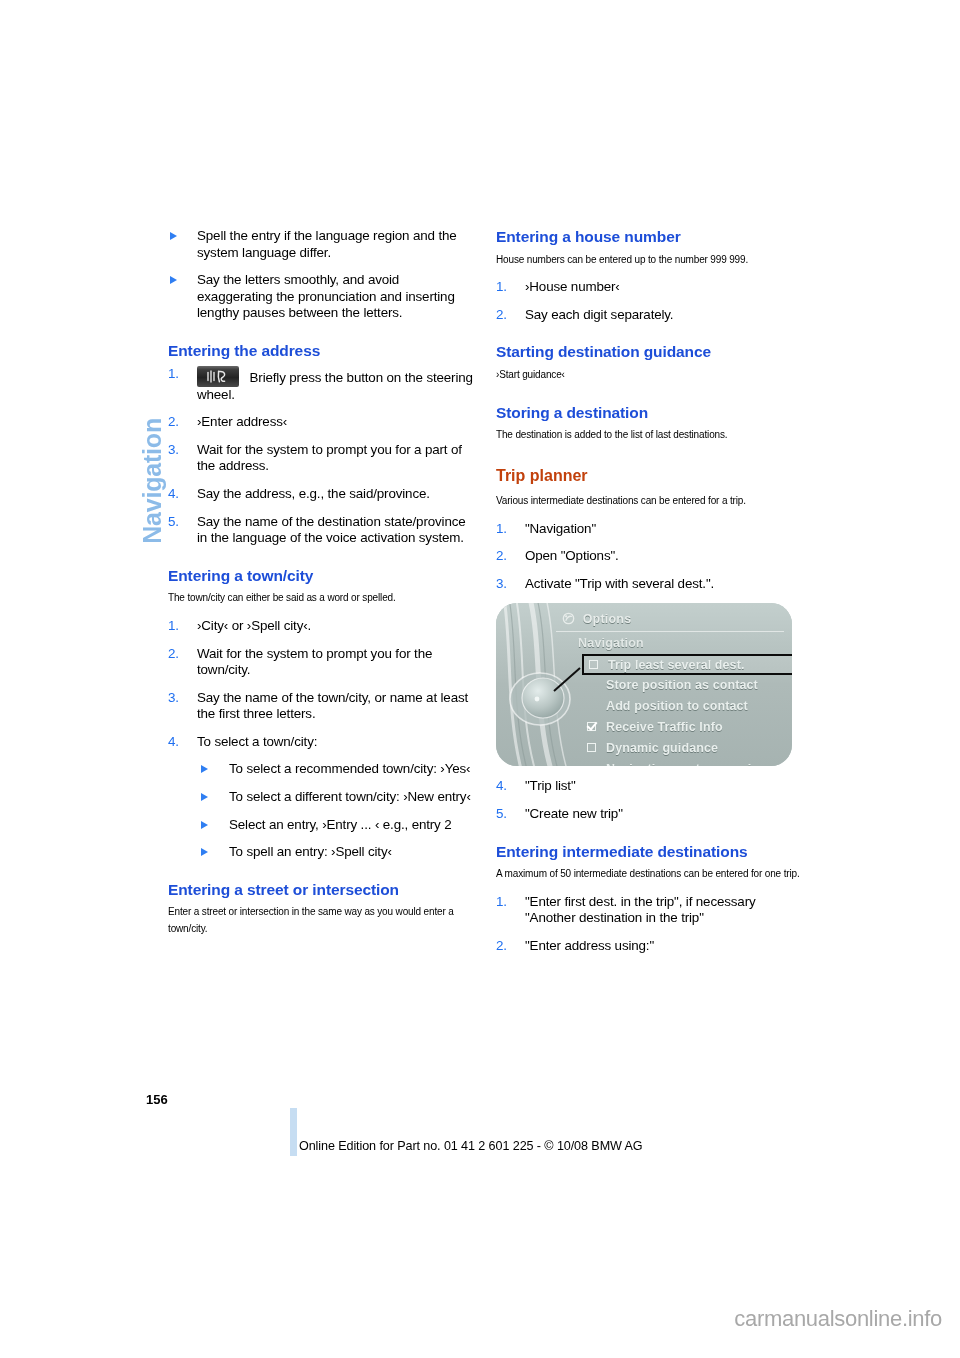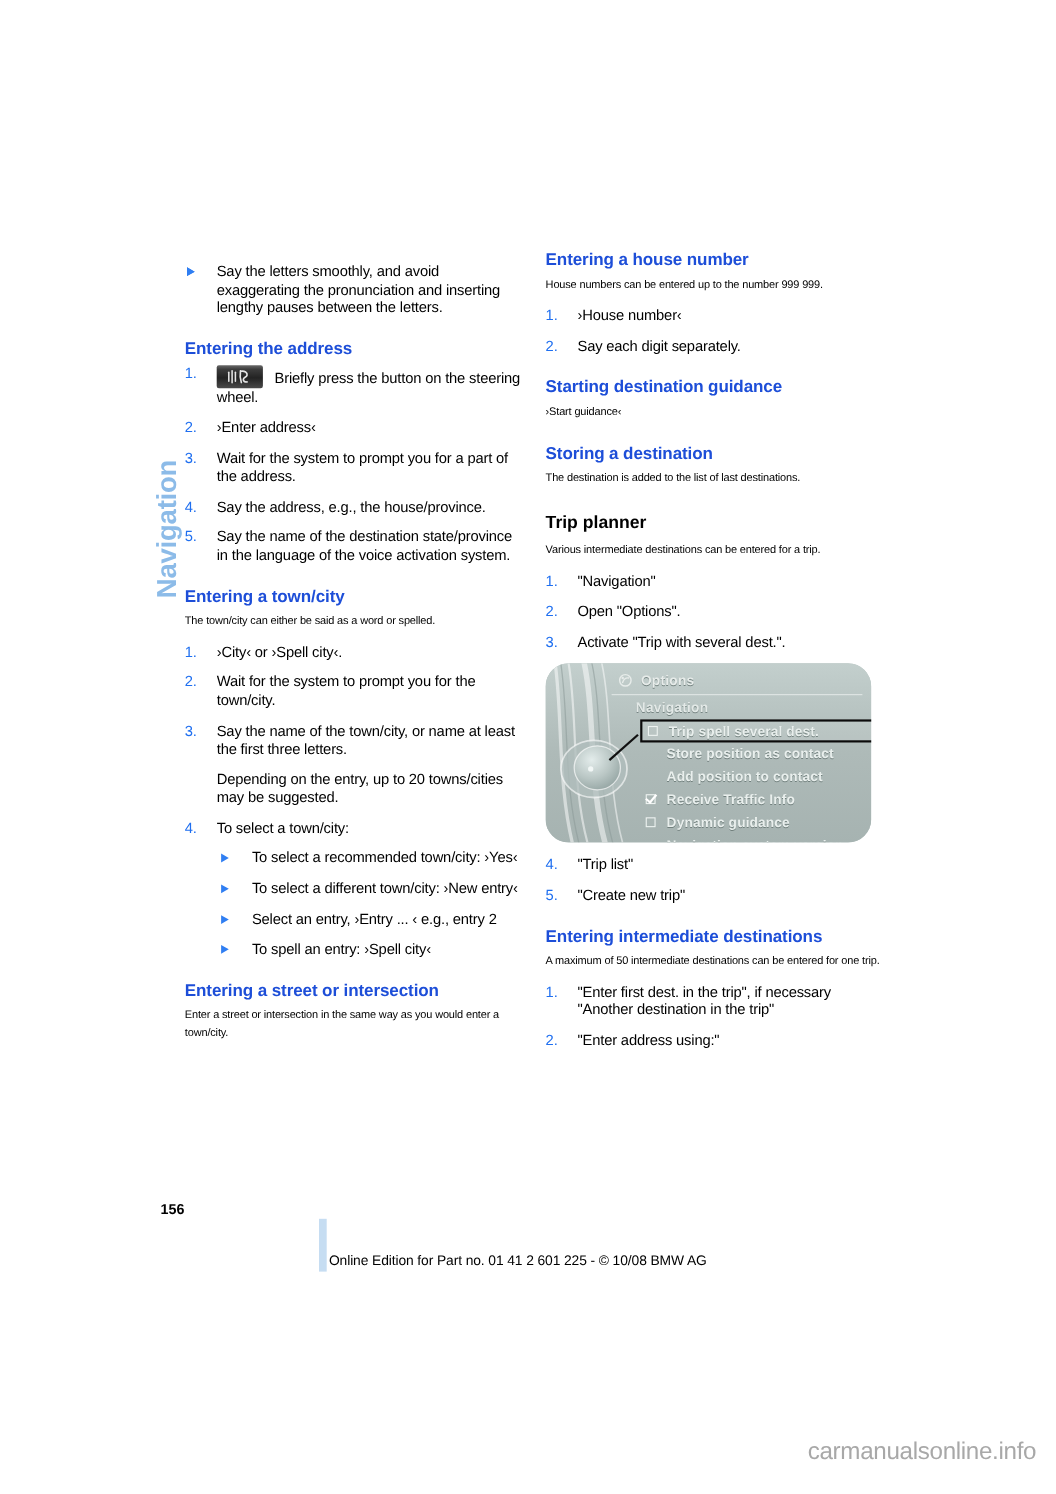--- a/index.html
+++ b/index.html
@@ -60,21 +60,21 @@
     font-weight: bold;
     color: #1d4ed8;
     margin: 20px 0 5px 0;
     line-height: 1.2;
     letter-spacing: -0.1px;
   }
   .h-sub.first { margin-top: 0; }
   .h-main {
     font-size: 16px;
     font-weight: bold;
-    color: #000000;
+    color: #c2410c;
     margin: 22px 0 8px 0;
     line-height: 1.2;
   }
   p.body {
     font-size: 10px;
     line-height: 16.6px;
     margin: 0 0 11px 0;
     letter-spacing: -0.15px;
   }
 
@@ -285,20 +285,21 @@
 
   <div class="chapter-tab">
     <span>Navigation</span>
   </div>
 
   <div class="col col-left">
 
     <ul class="bullets">
       <li>
         <span class="tri"></span>
+        <span>Spell the entry if the language region and the system language differ.</span>
       </li>
       <li>
         <span class="tri"></span>
         <span>Say the letters smoothly, and avoid exaggerating the pronunciation and inserting lengthy pauses between the letters.</span>
       </li>
     </ul>
 
     <h3 class="h-sub">Entering the address</h3>
     <ol class="steps">
       <li>
@@ -319,21 +320,21 @@
       <li>
         <span class="num">2.</span>
         <span>›Enter address‹</span>
       </li>
       <li>
         <span class="num">3.</span>
         <span>Wait for the system to prompt you for a part of the address.</span>
       </li>
       <li>
         <span class="num">4.</span>
-        <span>Say the address, e.g., the house/province.</span>
+        <span>Say the address, e.g., the said/province.</span>
       </li>
       <li>
         <span class="num">5.</span>
         <span>Say the name of the destination state/province in the language of the voice activation system.</span>
       </li>
     </ol>
 
     <h3 class="h-sub">Entering a town/city</h3>
     <p class="body">The town/city can either be said as a word or spelled.</p>
     <ol class="steps">
@@ -341,21 +342,20 @@
         <span class="num">1.</span>
         <span>›City‹ or ›Spell city‹.</span>
       </li>
       <li>
         <span class="num">2.</span>
         <span>Wait for the system to prompt you for the town/city.</span>
       </li>
       <li>
         <span class="num">3.</span>
         <span>Say the name of the town/city, or name at least the first three letters.</span>
-        <span class="cont">Depending on the entry, up to 20 towns/cities may be suggested.</span>
       </li>
       <li>
         <span class="num">4.</span>
         <span>To select a town/city:</span>
         <div class="nested">
           <ul class="bullets">
             <li>
               <span class="tri"></span>
               <span>To select a recommended town/city: ›Yes‹</span>
             </li>
@@ -465,21 +465,21 @@
             </svg>
           </span>
           <span>Options</span>
         </div>
         <div class="idrive-rule"></div>
         <div class="idrive-section">Navigation</div>
 
         <div class="idrive-list">
           <div class="idrive-item highlight">
             <span class="cbx"></span>
-            <span>Trip spell several dest.</span>
+            <span>Trip least several dest.</span>
           </div>
           <div class="idrive-item">
             <span>Store position as contact</span>
           </div>
           <div class="idrive-item">
             <span>Add position to contact</span>
           </div>
           <div class="idrive-item">
             <span class="cbx checked"></span>
             <span>Receive Traffic Info</span>

